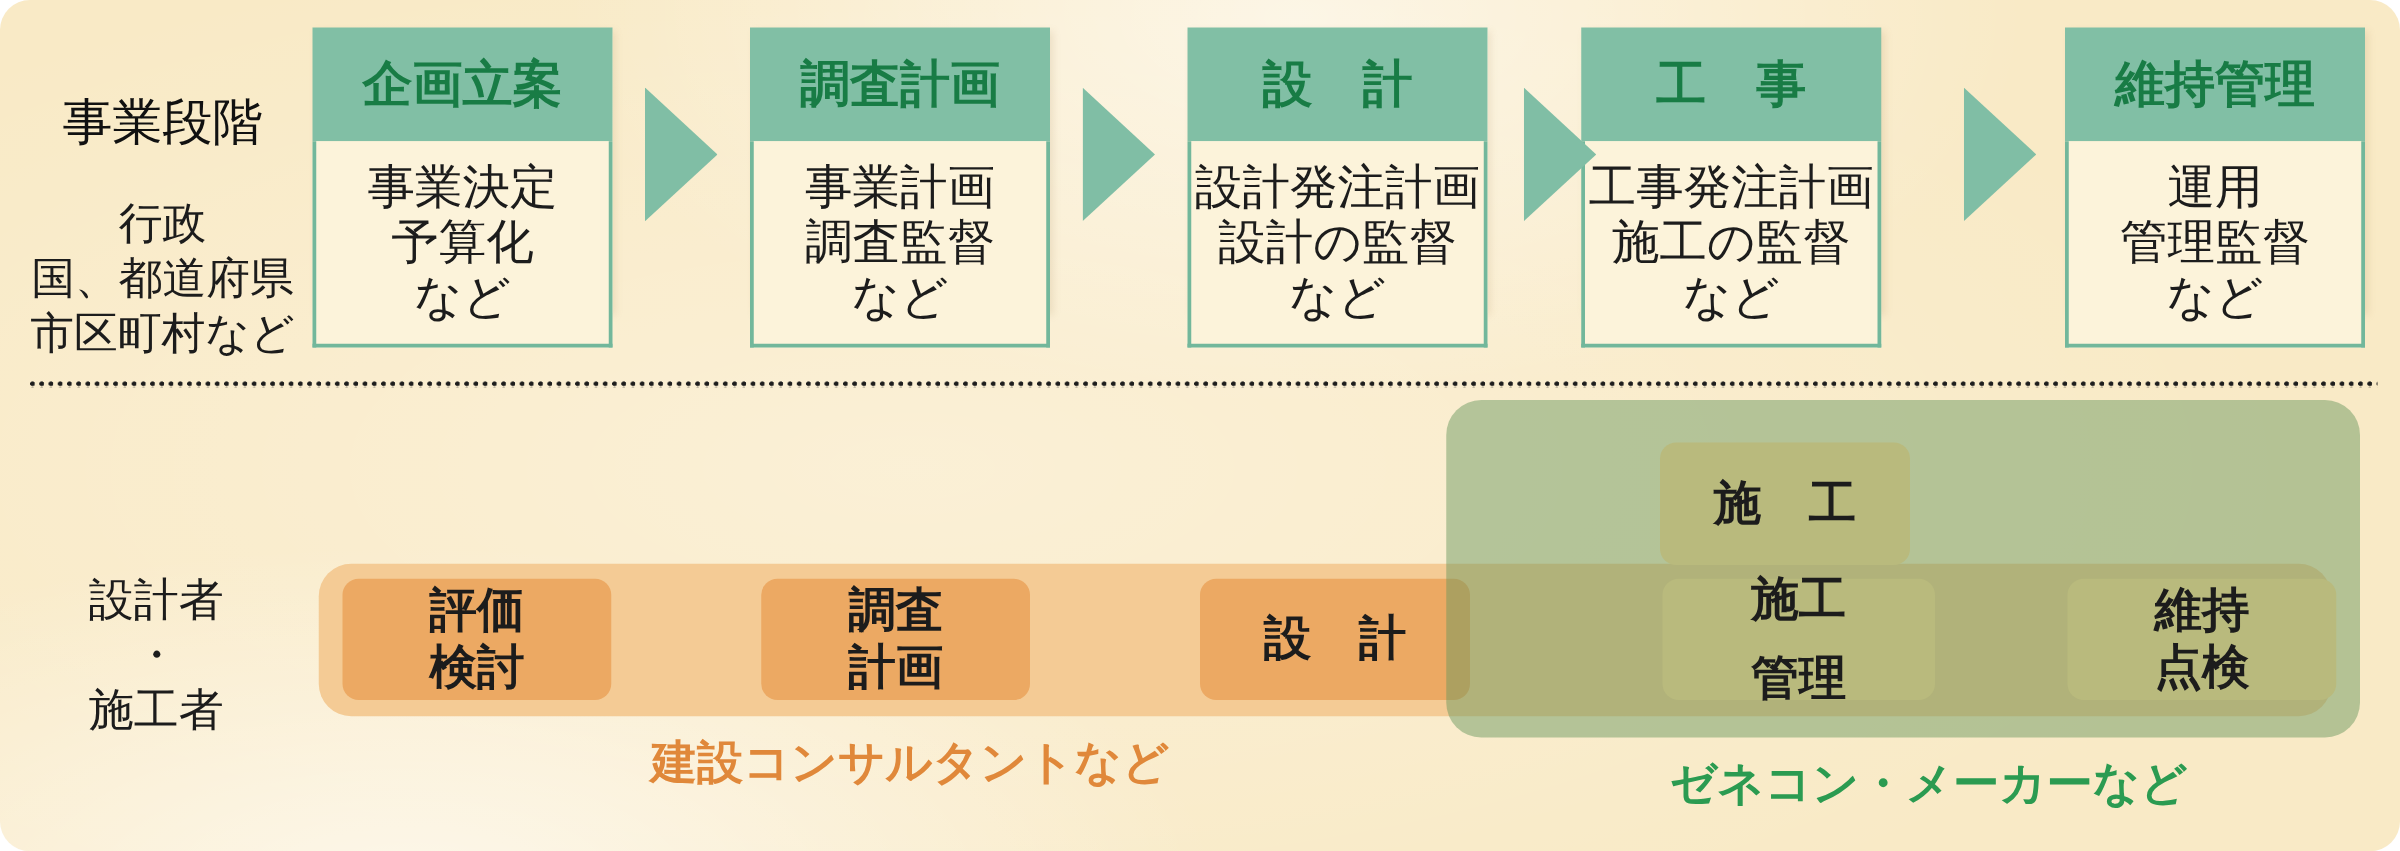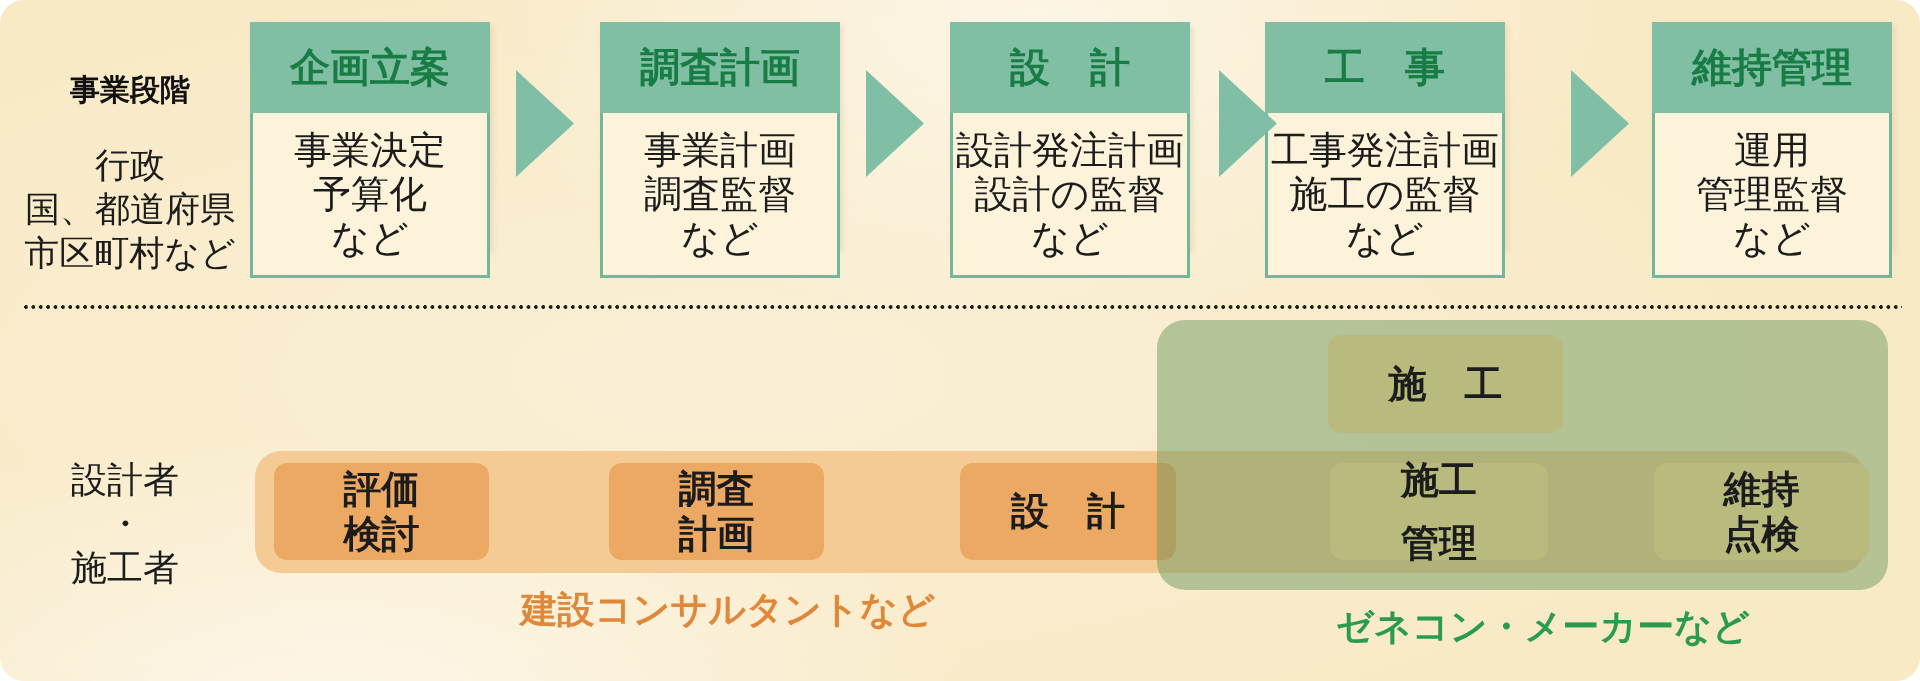--- a/index.html
+++ b/index.html
@@ -11,21 +11,21 @@
       radial-gradient(900px 480px at 54% 2%, rgba(255,255,255,.55), transparent 65%),
       radial-gradient(1000px 420px at 17% 104%, rgba(255,255,255,.6), transparent 65%),
       radial-gradient(1600px 620px at 38% 55%, rgba(255,255,255,.28), transparent 70%),
       #f9eac6;
     color:#1c1c1c;
   }
   .abs{position:absolute;}
 
   
   .axis-top{left:10px;top:70px;width:240px;text-align:center;}
-  .axis-title{font-size:30px;font-weight:bold;color:#111;}
+  .axis-title{font-size:40px;font-weight:normal;color:#111;}
   .axis-sub{margin-top:32px;font-size:35px;line-height:44px;white-space:nowrap;}
 
   
   .stage{top:22px;width:240px;height:228px;box-shadow:3px 3px 6px rgba(170,140,90,.18);}
   .stage .hd{height:91px;background:#81bfa5;display:flex;align-items:center;justify-content:center;
     font-size:40px;font-weight:bold;color:#187c45;}
   .stage .bd{height:162px;background:#fcf3da;border:3px solid #72b79b;border-top:none;
     display:flex;flex-direction:column;align-items:center;justify-content:center;
     font-size:38px;line-height:44px;}
   .s0{left:250px;} .s1{left:600px;} .s2{left:950px;} .s3{left:1265px;} .s4{left:1652px;}
@@ -47,21 +47,21 @@
   .obox{top:463px;height:97px;border-radius:13px;background:#eca963;z-index:2;
     display:flex;flex-direction:column;align-items:center;justify-content:center;
     font-size:38px;font-weight:bold;line-height:45px;}
   .ob0{left:274px;width:215px;} .ob1{left:609px;width:215px;} .ob2{left:960px;width:216px;}
 
   .green-overlay{left:1157px;top:320px;width:731px;height:270px;border-radius:28px;
     background:rgba(104,151,94,0.48);z-index:3;}
   .gbox{height:97px;border-radius:13px;background:#b9ba7d;z-index:4;
     display:flex;flex-direction:column;align-items:center;justify-content:center;
     font-size:38px;font-weight:bold;line-height:45px;}
-  .gb0{left:1328px;top:335px;width:235px;height:98px;}
+  .gb0{left:1328px;top:354px;width:200px;height:98px;}
   .gb1{left:1330px;top:463px;width:218px;gap:18px;}
   .gb2{left:1654px;top:463px;width:215px;}
 
   .grp-label{font-size:37px;font-weight:bold;text-align:center;white-space:nowrap;z-index:5;}
   .lbl-consult{left:438px;top:585px;width:580px;color:#e0883a;}
   .lbl-contract{left:1253px;top:602px;width:580px;color:#2b9b51;}
 </style>
 </head>
 <body>
 

